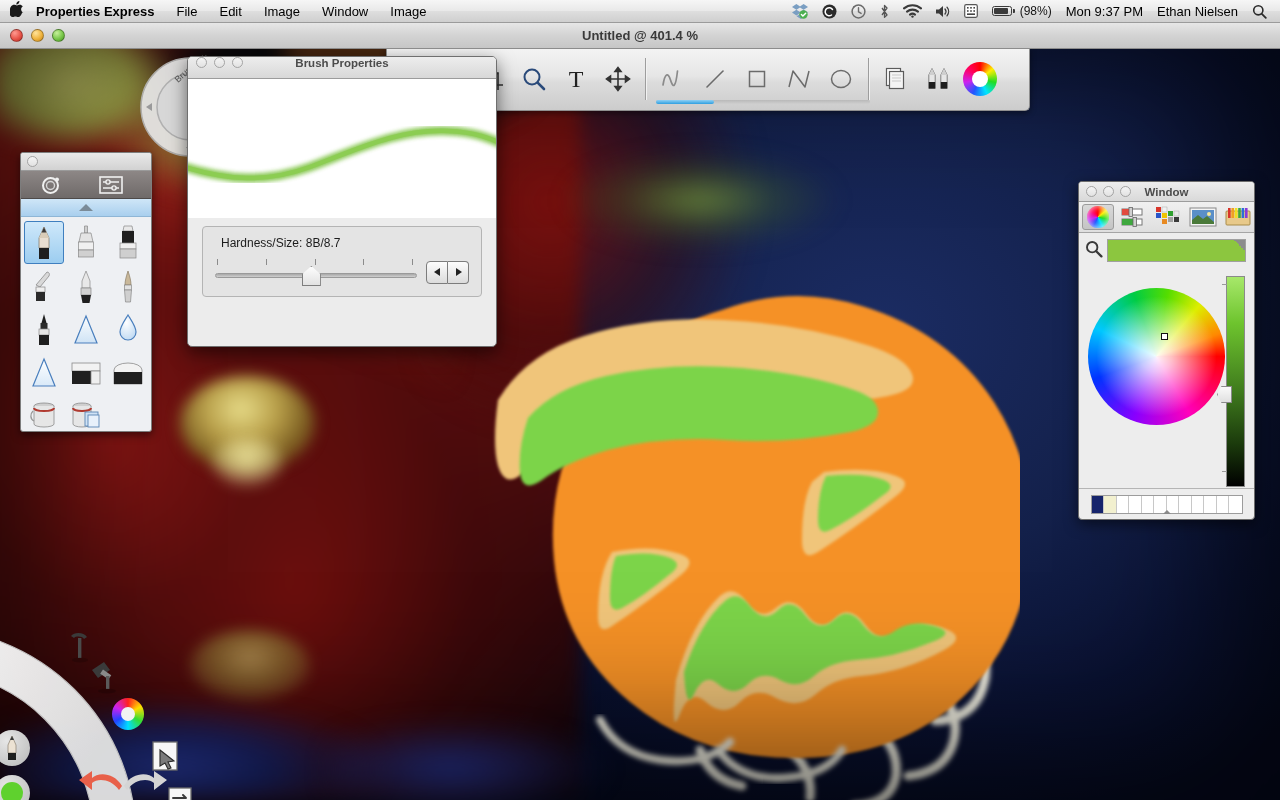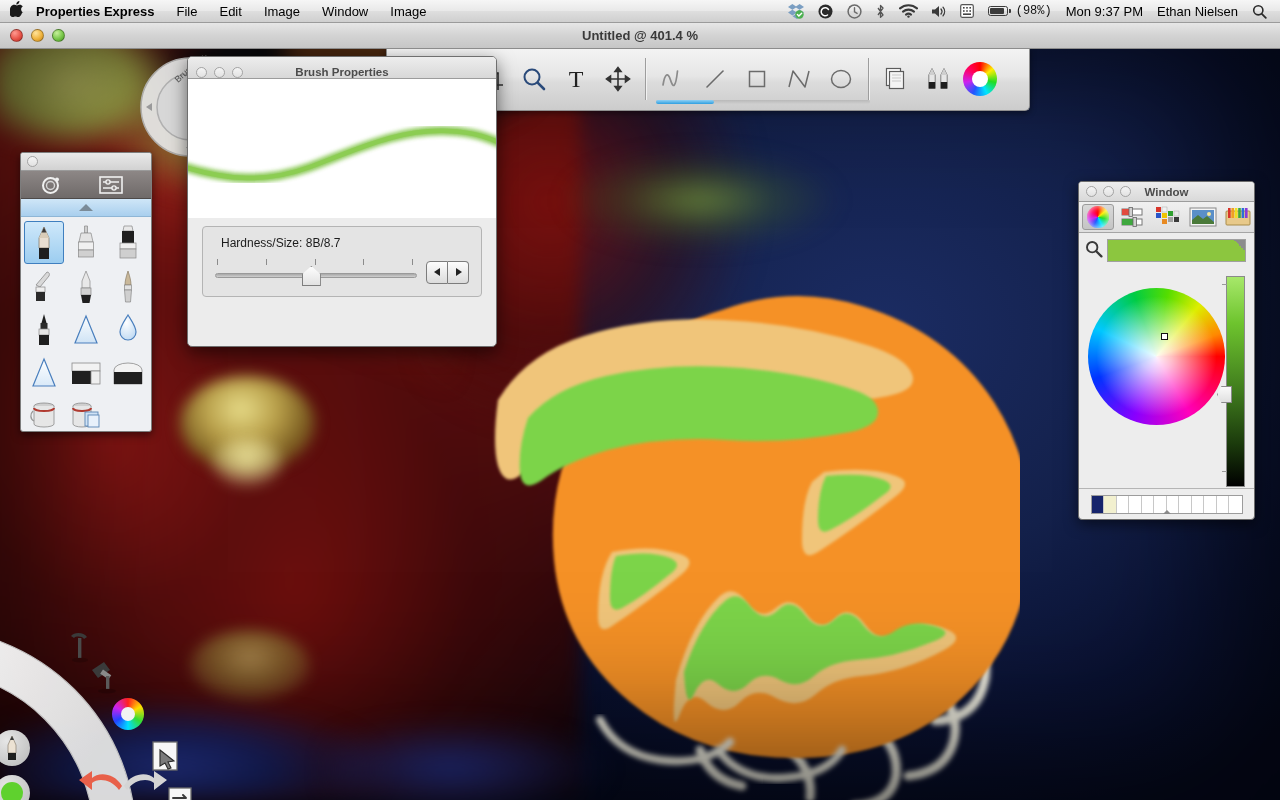--- a/index.html
+++ b/index.html
@@ -104,21 +104,21 @@
   #menubar .right .mi{padding:0 7px;}
   .battery{
     display:inline-flex;align-items:center;
   }
   .battery .body{
     width:20px;height:10px;border:1.4px solid #3a3a3a;border-radius:2.5px;position:relative;
     display:flex;align-items:center;padding:1px;box-sizing:border-box;
   }
   .battery .fill{background:#3a3a3a;height:6px;width:14px;border-radius:1px;}
   .battery .cap{width:2px;height:4px;background:#3a3a3a;border-radius:0 1px 1px 0;margin-left:1px;}
-  .pct{font-size:12px;margin-left:5px;color:#111;font-family:Liberation Mono, monospace;}
+  .pct{font-size:12px;margin-left:5px;color:#111;}
 
   
   #titlebar{
     position:absolute;left:0;top:22px;width:1280px;height:26px;
     background:linear-gradient(180deg,#e8e8e8 0%,#d3d3d3 52%,#c6c6c6 100%);
     border-bottom:1px solid #8c8c8c;
     display:flex;align-items:center;
     z-index:40;
   }
   .traffic{display:flex;gap:8px;padding-left:10px;}
@@ -211,21 +211,21 @@
     position:absolute;left:187px;top:56px;width:308px;height:289px;
     background:#ececec;border:1px solid #6f6f6f;border-radius:5px;
     box-shadow:0 6px 18px rgba(0,0,0,.55);
     z-index:30;overflow:hidden;
     display:flex;flex-direction:column;
   }
   #bd-titlebar{
     height:21px;flex:0 0 21px;
     background:linear-gradient(180deg,#ededed,#d8d8d8);
     border-bottom:1px solid #9c9c9c;
-    display:flex;align-items:flex-end;position:relative;
+    display:flex;align-items:flex-start;position:relative;
   }
   #bd-titlebar .dots{display:flex;gap:7px;padding-left:8px;}
   #bd-title{position:absolute;left:0;right:0;text-align:center;font-size:11.5px;color:#4c4c4c;font-weight:bold;}
   #bd-preview{
     flex:0 0 139px;background:#fff;position:relative;overflow:hidden;
   }
   #bd-body{flex:1;padding:0;}
   #bd-namerow{
     display:flex;align-items:flex-start;justify-content:space-between;
     padding:9px 12px 0 17px;

